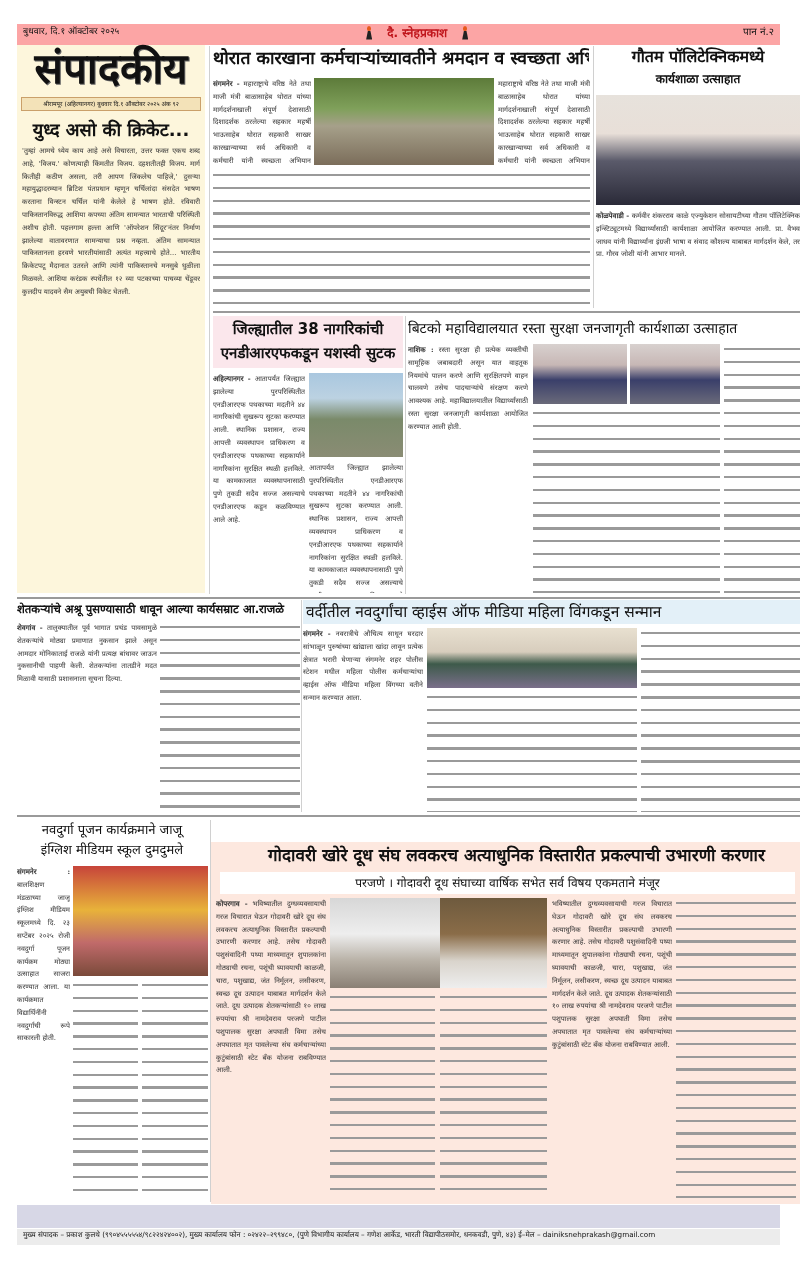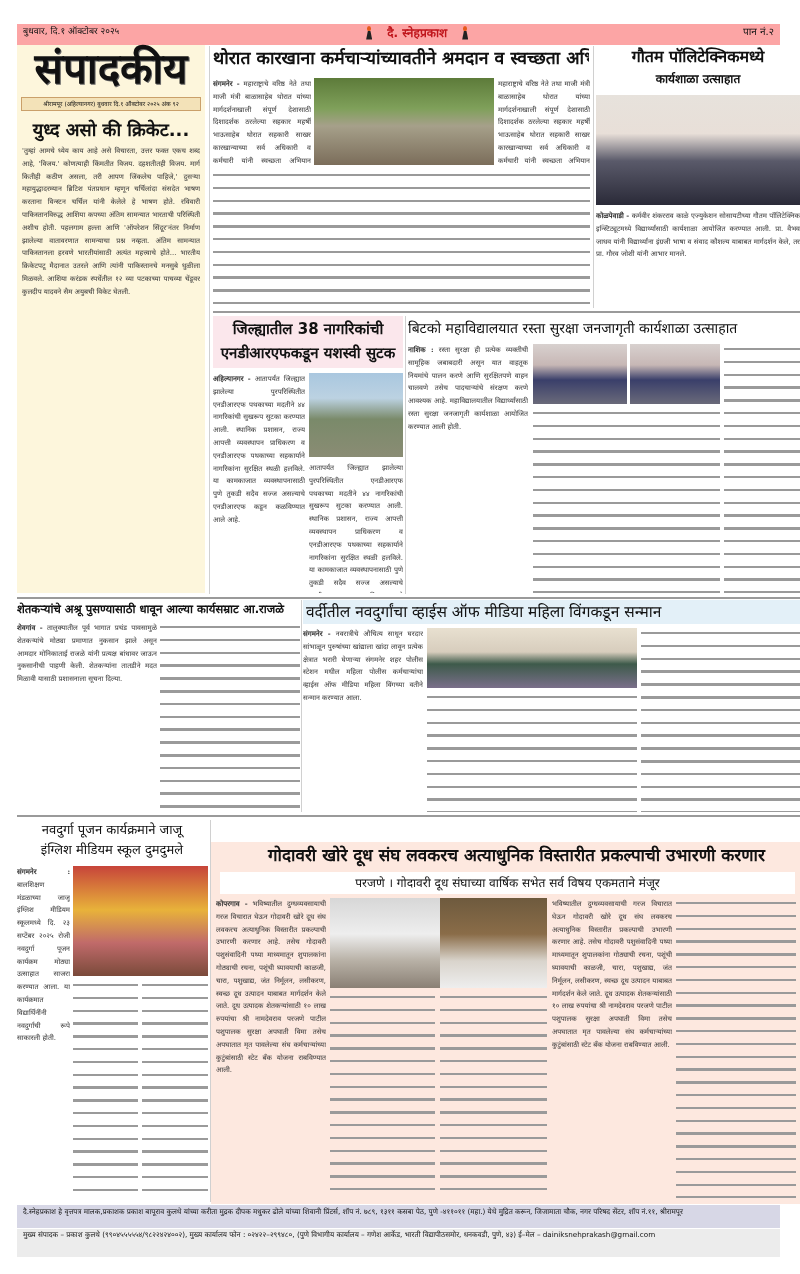--- a/index.html
+++ b/index.html
@@ -43,21 +43,21 @@
   .ph-group { background: linear-gradient(180deg,#e8e0d0 0%,#d7cdbd 40%,#3d5a4a 60%,#7a6f8a 100%); }
   .ph-navd { background: linear-gradient(180deg,#c7443a 0%,#e8b23a 40%,#c06a6a 70%,#7a4a3a 100%); }
   .ph-meet { background: linear-gradient(180deg,#d7d7d7 0%,#eeeeee 40%,#b7b0a5 70%,#8a8075 100%); }
   .ph-speak { background: linear-gradient(180deg,#6e5a3e 0%,#8a6c48 40%,#d9d4cc 70%,#eeeeee 100%); }
 
   .pinkbar { position: absolute; background: #fbe7ec; }
   .bluebar { position: absolute; background: #e3f0f8; }
   .peach { position: absolute; background: #fde8df; }
 
   .footer { position: absolute; left: 17px; top: 1205px; width: 763px; height: 23px; background: #d7d7e6; padding: 2px 6px; font-size: 7.2px; line-height: 10px; color: #111; }
-  .footer2 { position: absolute; left: 17px; top: 1229px; width: 763px; height: 28px; background: #ececec; padding: 1px 6px; font-size: 7.2px; line-height: 10px; color: #111; }
+  .footer2 { position: absolute; left: 17px; top: 1229px; width: 763px; height: 16px; background: #ececec; padding: 1px 6px; font-size: 7.2px; line-height: 10px; color: #111; }
 </style>
 </head>
 <body>
 
 <div class="topbar">
   <span class="date">बुधवार, दि.१ ऑक्टोबर २०२५</span>
   <span class="masthead">
     <span class="lamp"></span>
     <span>दै. स्नेहप्रकाश</span>
     <span class="lamp"></span>
@@ -157,17 +157,16 @@
 <div class="col body-text" style="left:552px;top:898px;width:120px;height:300px;overflow:hidden;">भविष्यातील दुग्धव्यवसायाची गरज विचारात घेऊन गोदावरी खोरे दूध संघ लवकरच अत्याधुनिक विस्तारीत प्रकल्पाची उभारणी करणार आहे. तसेच गोदावरी पशुसंवादिनी पथ्या माध्यमातून शुपालकांना गोठ्याची रचना, पशूंची घ्यावयाची काळजी, चारा, पशुखाद्य, जंत निर्मूलन, लसीकरण, स्वच्छ दूध उत्पादन याबाबत मार्गदर्शन केले जाते. दूध उत्पादक शेतकऱ्यांसाठी १० लाख रुपयांचा श्री नामदेवराव परजणे पाटील पशुपालक सुरक्षा अपघाती विमा तसेच अपघातात मृत पावलेल्या संघ कर्मचाऱ्यांच्या कुटुंबांसाठी स्टेट बँक योजना राबविण्यात आली.</div>
 <div class="col body-text lines" style="left:676px;top:898px;width:120px;height:300px;"></div>
 
 <div class="sep-v" style="left:209px;top:46px;height:548px;"></div>
 <div class="sep-v" style="left:593px;top:46px;height:262px;"></div>
 <div class="sep-v" style="left:405px;top:316px;height:278px;"></div>
 <div class="sep-v" style="left:301px;top:600px;height:212px;"></div>
 <div class="sep-v" style="left:210px;top:820px;height:382px;"></div>
 
 <div class="footer">
-  <div style="white-space:nowrap;overflow:hidden;">दै.स्नेहप्रकाश हे वृत्तपत्र मालक,प्रकाशक प्रकाश बापूराव कुलथे यांच्या करीता मुद्रक दीपक मधुकर ढोले यांच्या शिवानी प्रिंटर्स, शॉप नं. ७८९, १३११ कसबा पेठ, पुणे -४११०११ (महा.) येथे मुद्रित करून, जिजामाता चौक, नगर परिषद सेंटर, शॉप नं.११, श्रीरामपूर</div>
 </div>
 <div class="footer2">
   <div style="white-space:nowrap;overflow:hidden;">मुख्य संपादक – प्रकाश कुलथे (९९०४५५५५५४/९८२२४२४००२), मुख्य कार्यालय फोन : ०२४२२–२९९४८०, (पुणे विभागीय कार्यालय – गणेश आर्केड, भारती विद्यापीठसमोर, धनकवडी, पुणे, ४३) ई–मेल – dainiksnehprakash@gmail.com</div>
 </div>
 
 </body></html>

